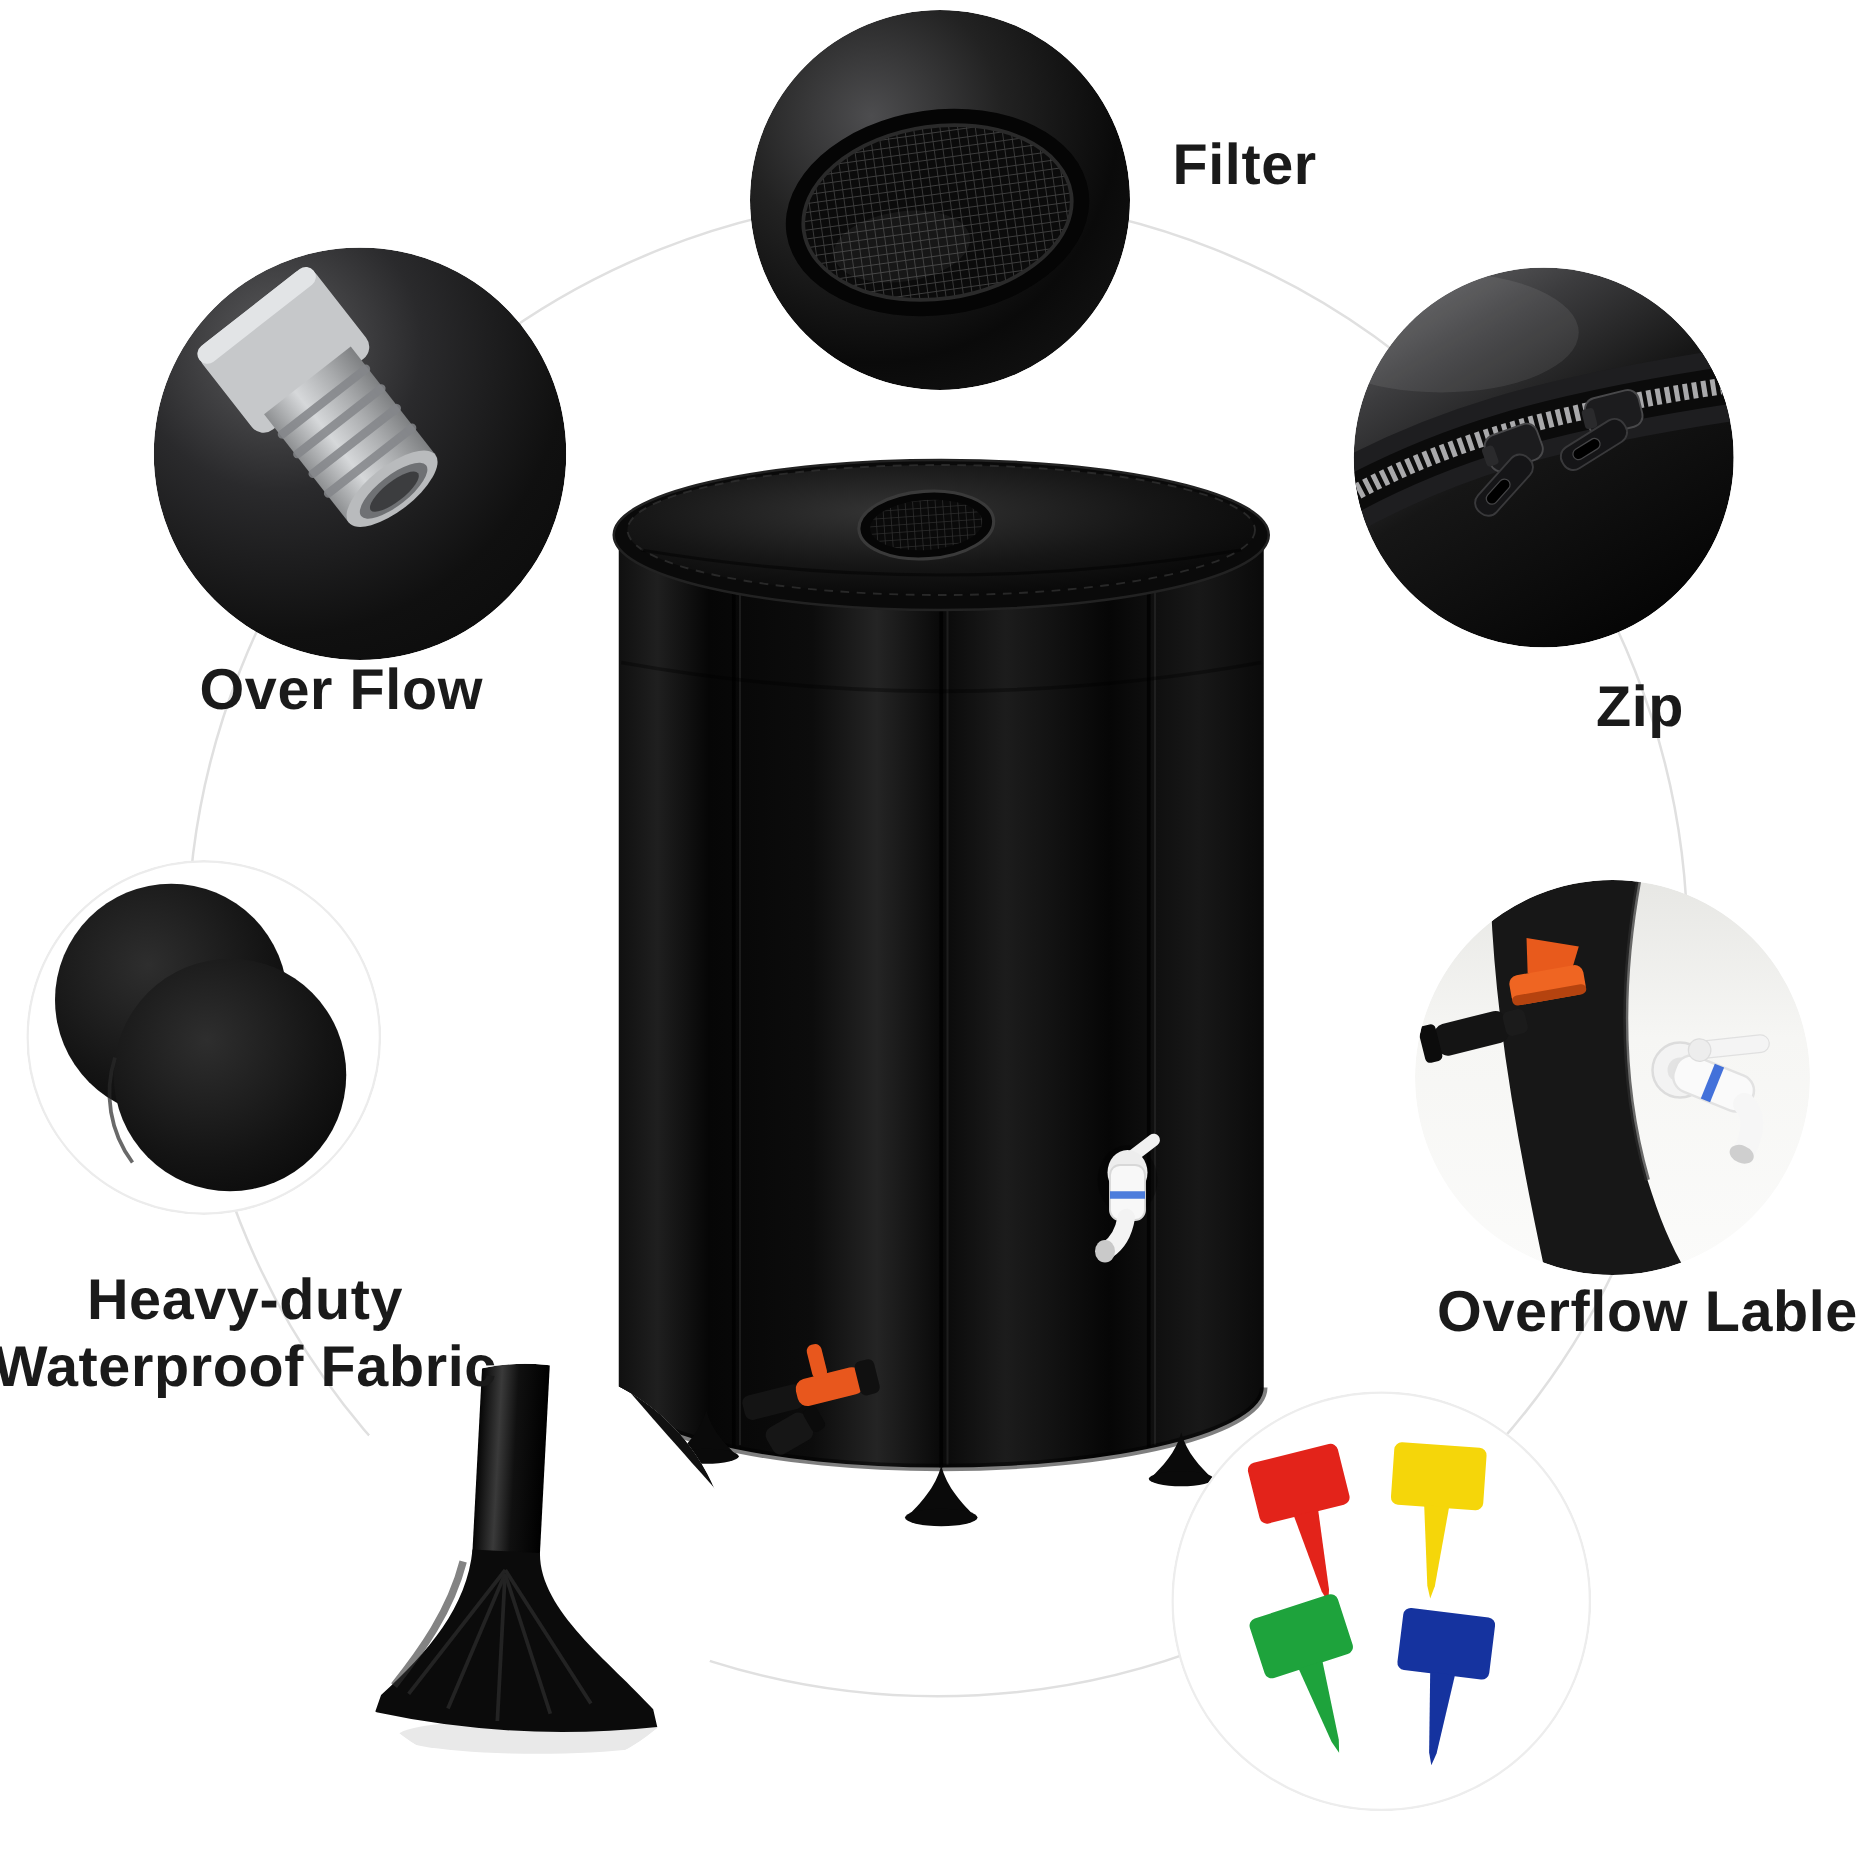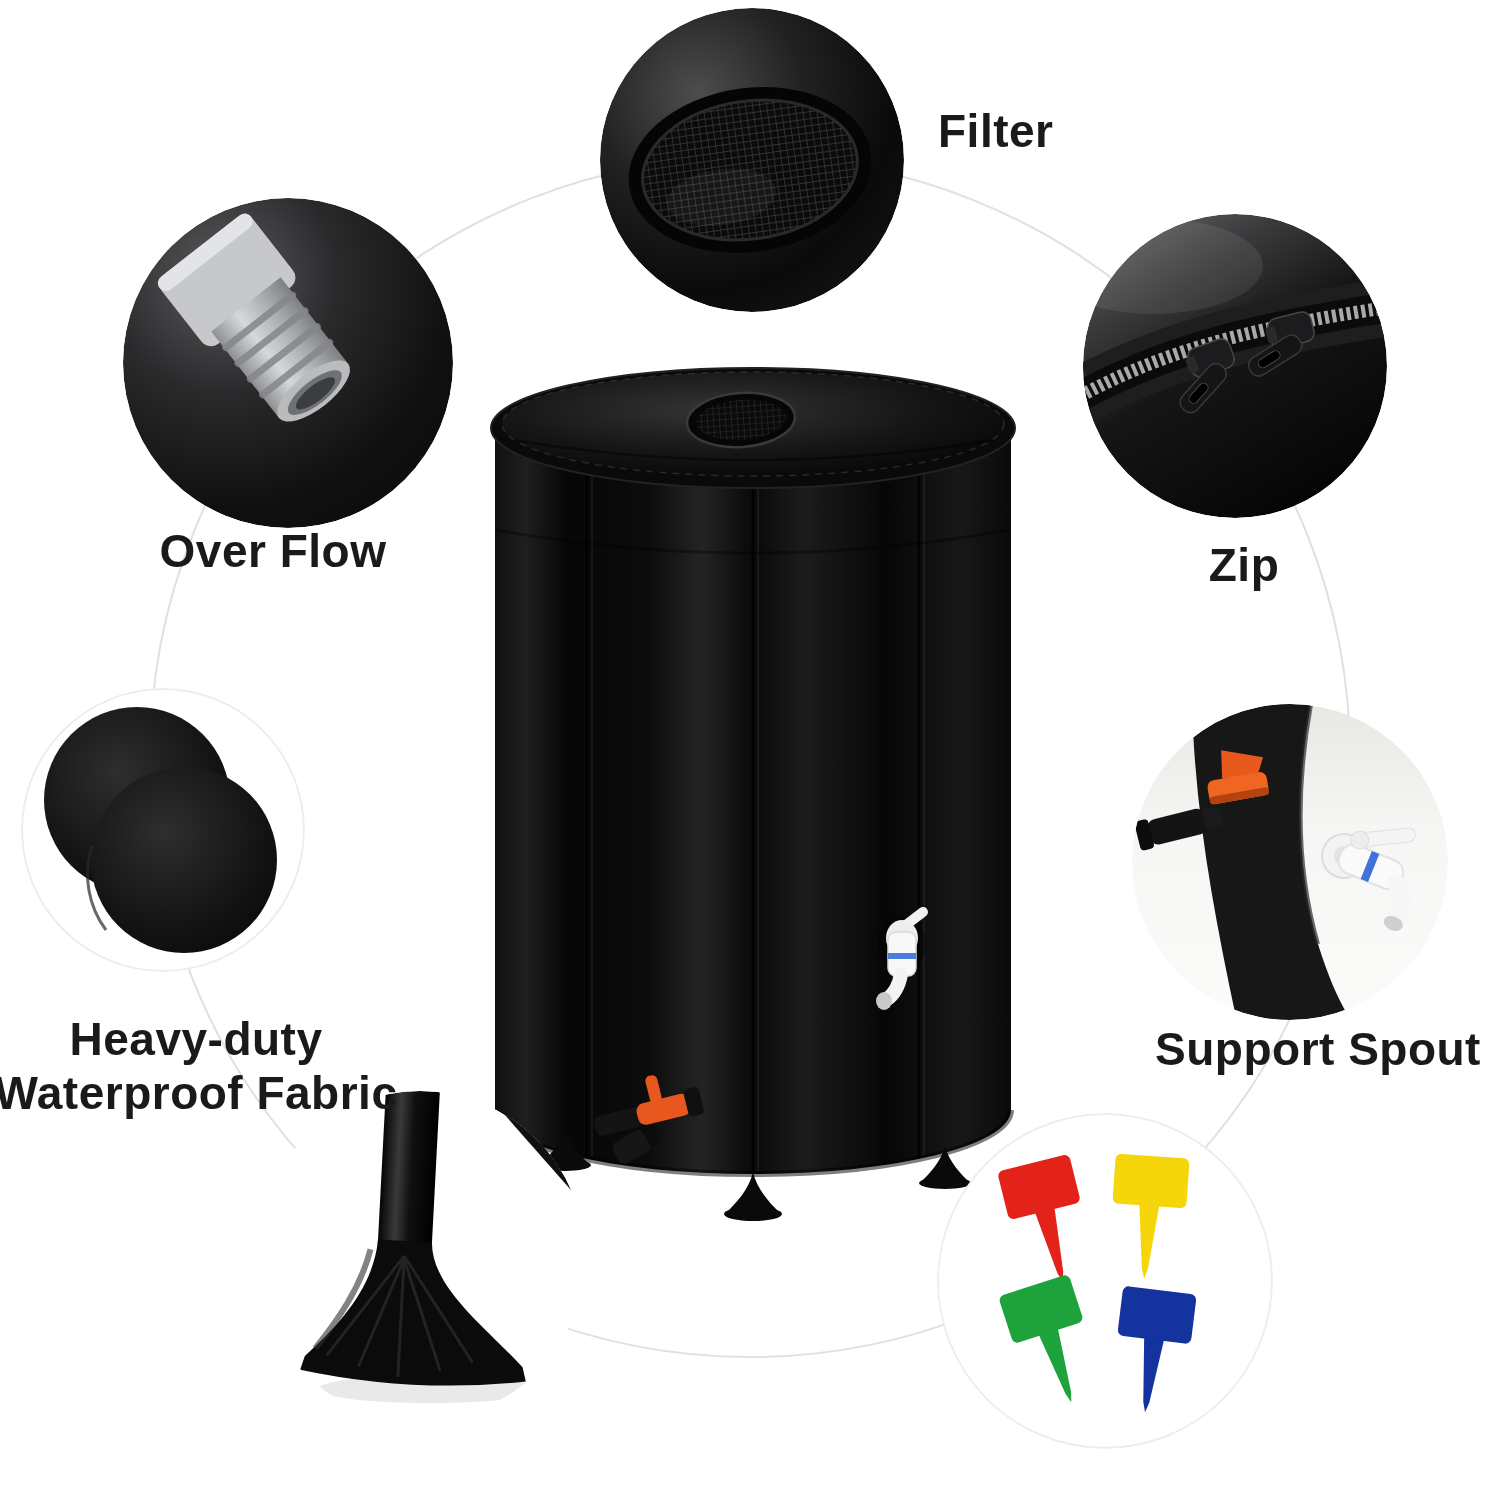--- a/index.html
+++ b/index.html
@@ -21,21 +21,21 @@
   .co-fabric        { left:21px;   top:688px;  width:284px; height:284px; }
   .co-supportrods   { left:255px;  top:1091px; width:330px; height:330px; }
   .co-garden        { left:937px;  top:1113px; width:336px; height:336px; }
   .co-spout         { left:1132px; top:704px;  width:316px; height:316px; }
 
   .label { position:absolute; z-index:4; font-size:46px; font-weight:600; letter-spacing:0.5px;
            color:#1a1a1a; white-space:nowrap; }
   .label.centered { transform:translateX(-50%); text-align:right; }
   .lbl-filter   { left:938px;  top:104px; }
   .lbl-overflow { left:273px;  top:524px; }
-  .lbl-zip      { left:1244px; top:538px; }
+  .lbl-zip      { left:1312px; top:538px; }
   .lbl-fabric   { left:196px;  top:1012px; white-space:normal; width:520px; margin-left:-260px; transform:none; }
   .lbl-fabric .line { display:block; text-align:center; line-height:1.18; }
   .lbl-spout    { left:1318px; top:1022px; }
   .lbl-rods     { left:432px;  top:1428px; }
   .lbl-garden   { left:1109px; top:1430px; }
 </style>
 </head>
 <body>
 
 <div class="stage">
@@ -333,15 +333,15 @@
     </svg>
   </div>
 
   <div class="label lbl-filter">Filter</div>
   <div class="label centered lbl-overflow">Over Flow</div>
   <div class="label centered lbl-zip">Zip</div>
   <div class="label lbl-fabric">
     <span class="line">Heavy-duty</span>
     <span class="line">Waterproof Fabric</span>
   </div>
-  <div class="label centered lbl-spout">Support Spout</div>
+  <div class="label centered lbl-spout">Overflow Lable</div>
 
 </div>
 
 </body></html>

